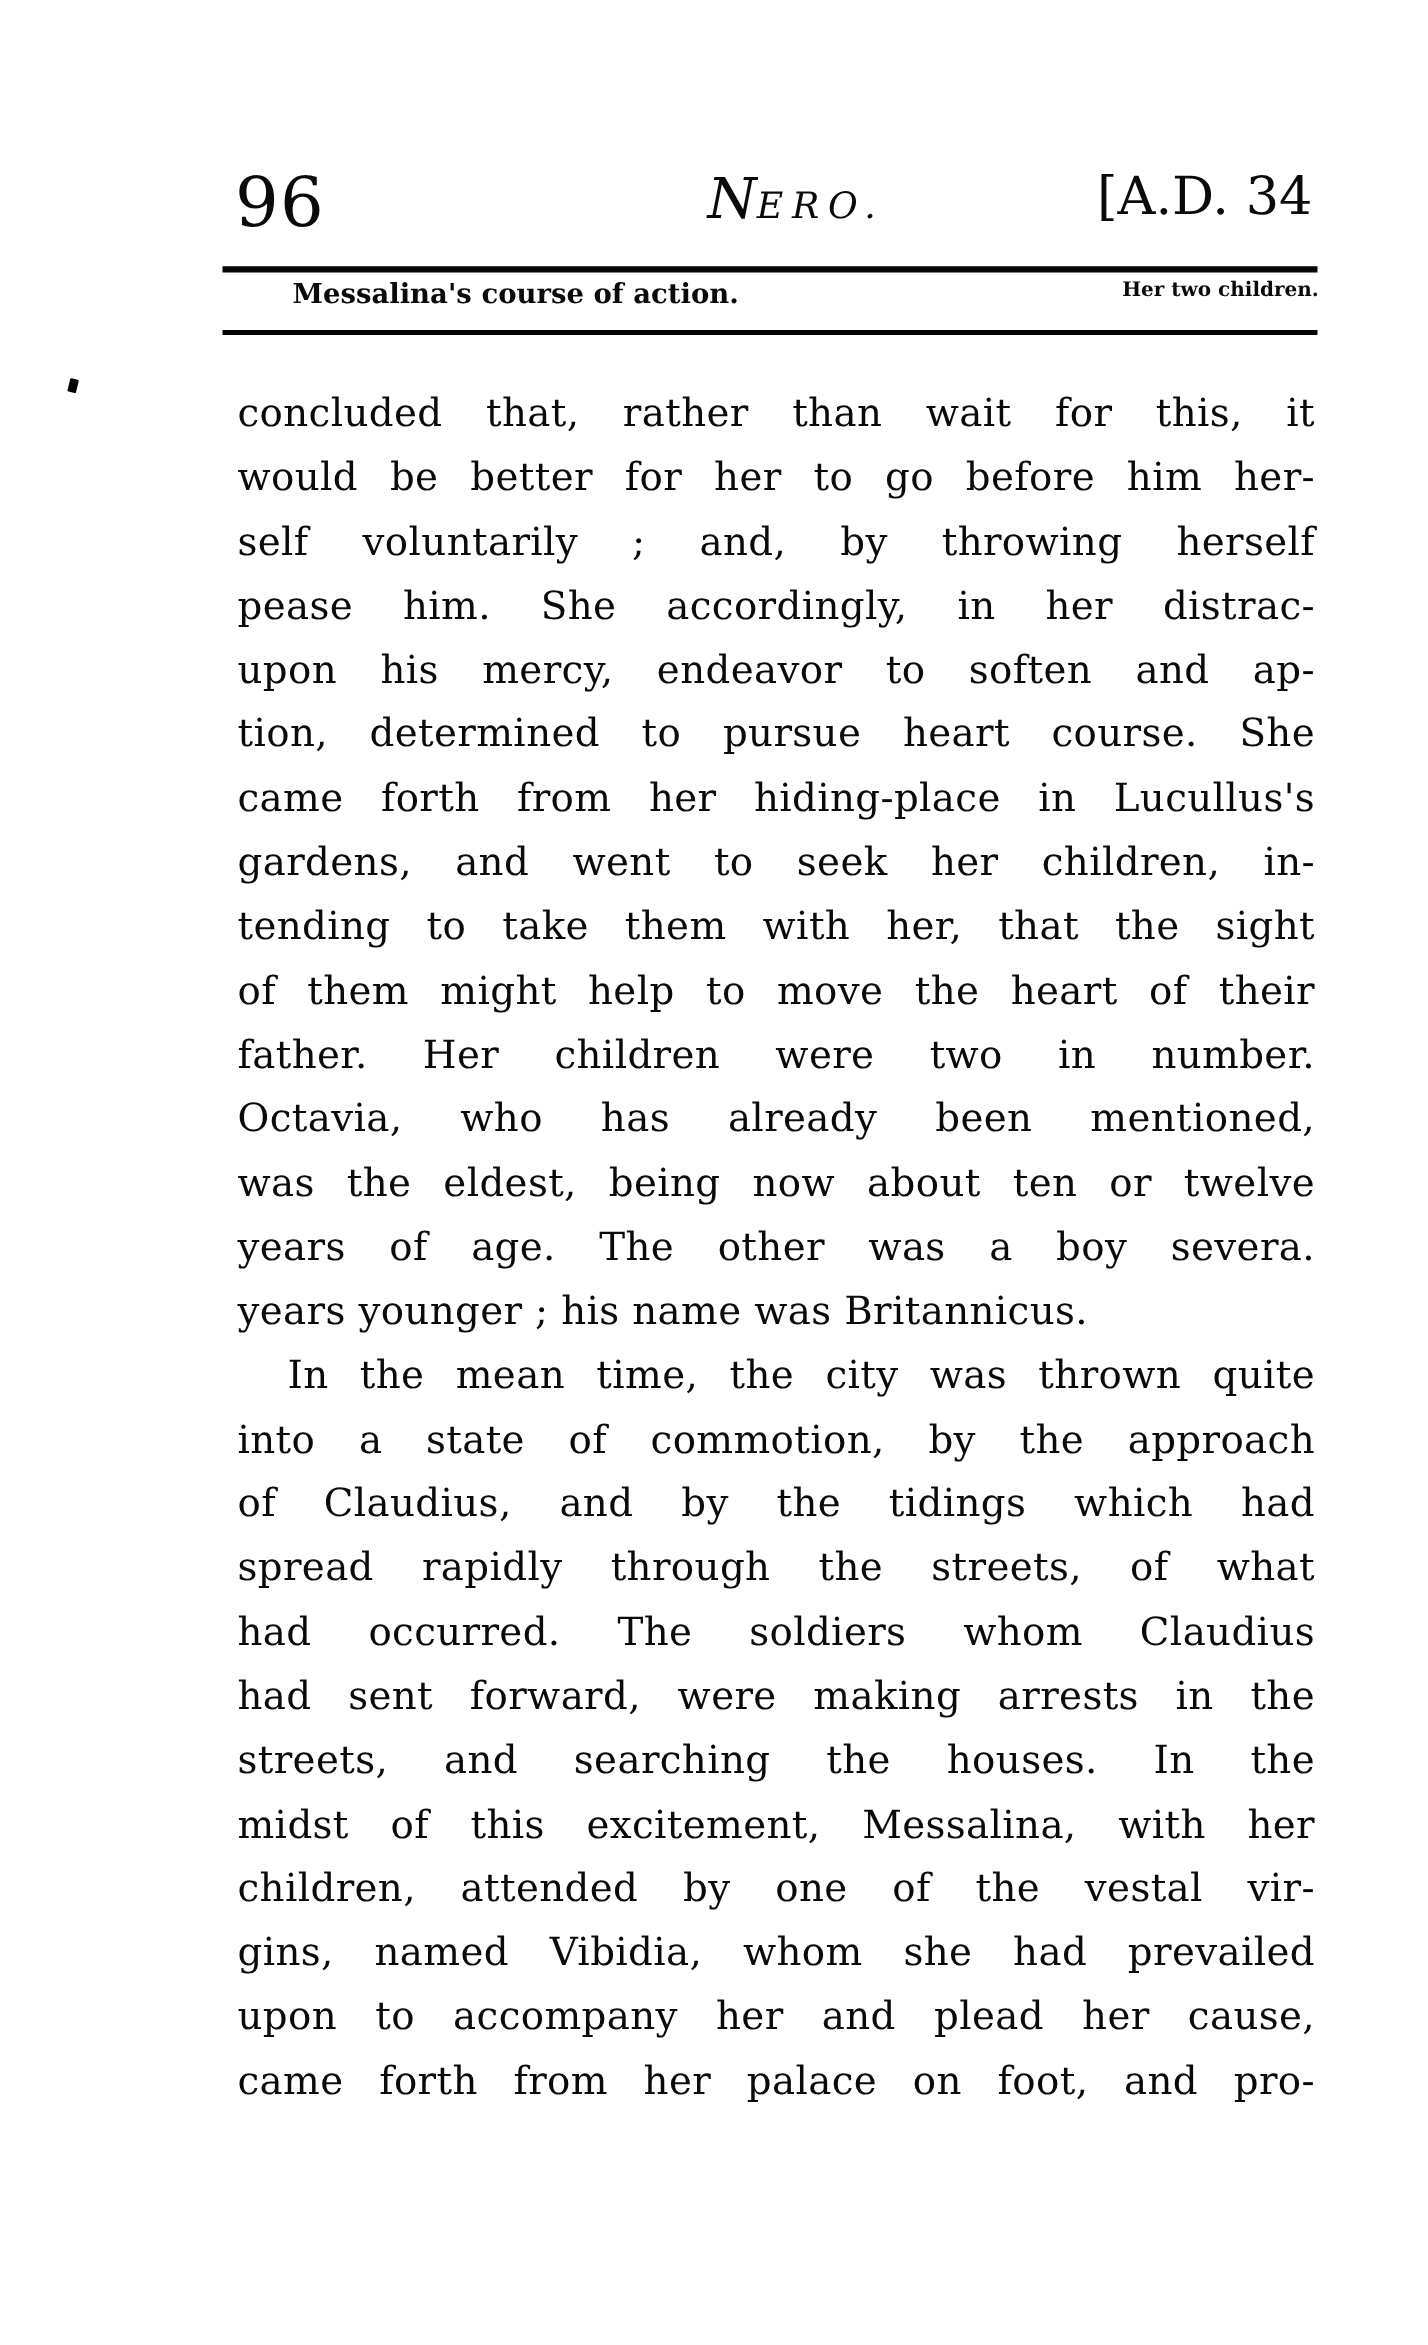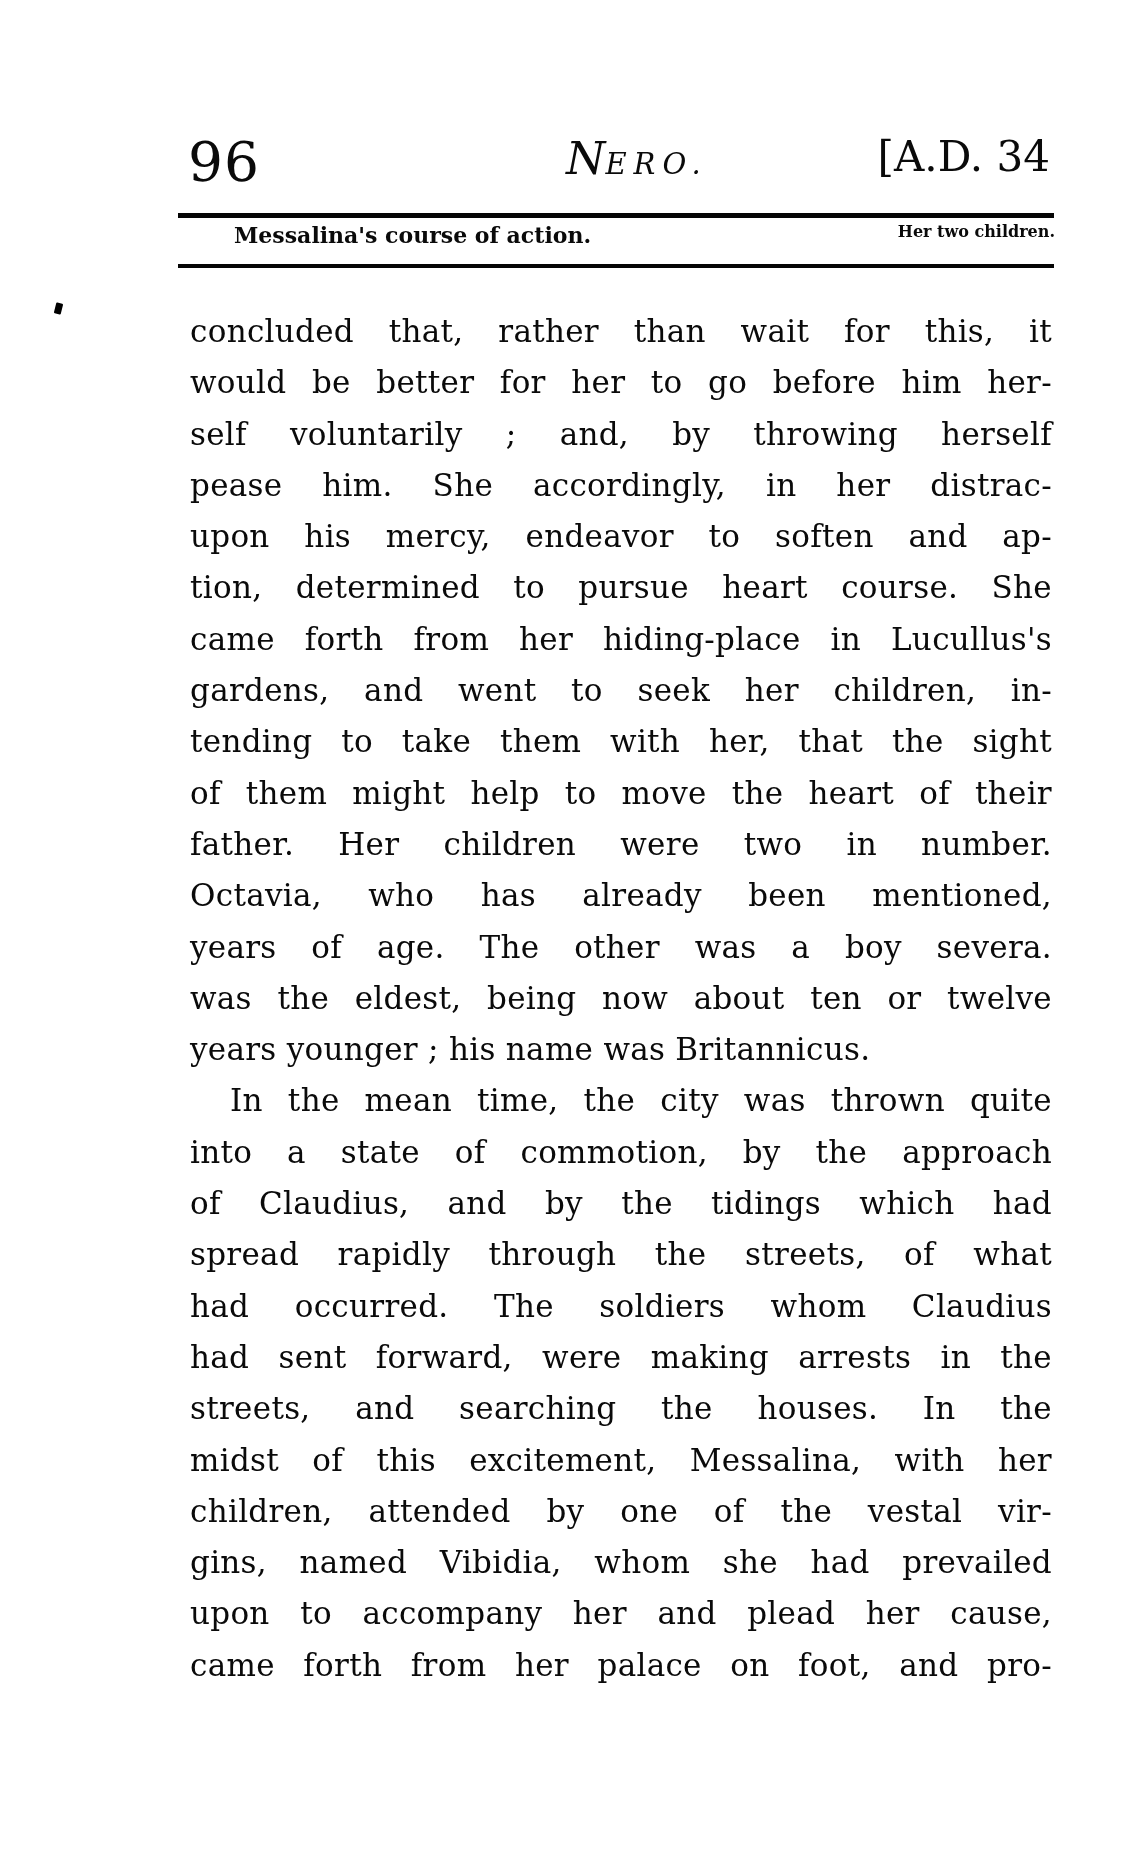--- a/index.html
+++ b/index.html
@@ -137,22 +137,22 @@
     <div class="line">self voluntarily ; and, by throwing herself</div>
     <div class="line">pease him.  She accordingly, in her distrac-</div>
     <div class="line">upon his mercy, endeavor to soften and ap-</div>
     <div class="line">tion, determined to pursue heart course.  She</div>
     <div class="line">came forth from her hiding-place in Lucullus's</div>
     <div class="line">gardens, and went to seek her children, in-</div>
     <div class="line">tending to take them with her, that the sight</div>
     <div class="line">of them might help to move the heart of their</div>
     <div class="line">father.  Her children were two in number.</div>
     <div class="line">Octavia, who has already been mentioned,</div>
+    <div class="line">was the eldest, being now about ten or twelve</div>
     <div class="line">years of age.  The other was a boy severa.</div>
-    <div class="line">was the eldest, being now about ten or twelve</div>
     <div class="line para-end">years younger ; his name was Britannicus.</div>
     <div class="line indent">In the mean time, the city was thrown quite</div>
     <div class="line">into a state of commotion, by the approach</div>
     <div class="line">of Claudius, and by the tidings which had</div>
     <div class="line">spread rapidly through the streets, of what</div>
     <div class="line">had occurred.  The soldiers whom Claudius</div>
     <div class="line">had sent forward, were making arrests in the</div>
     <div class="line">streets, and searching the houses.  In the</div>
     <div class="line">midst of this excitement, Messalina, with her</div>
     <div class="line">children, attended by one of the vestal vir-</div>

